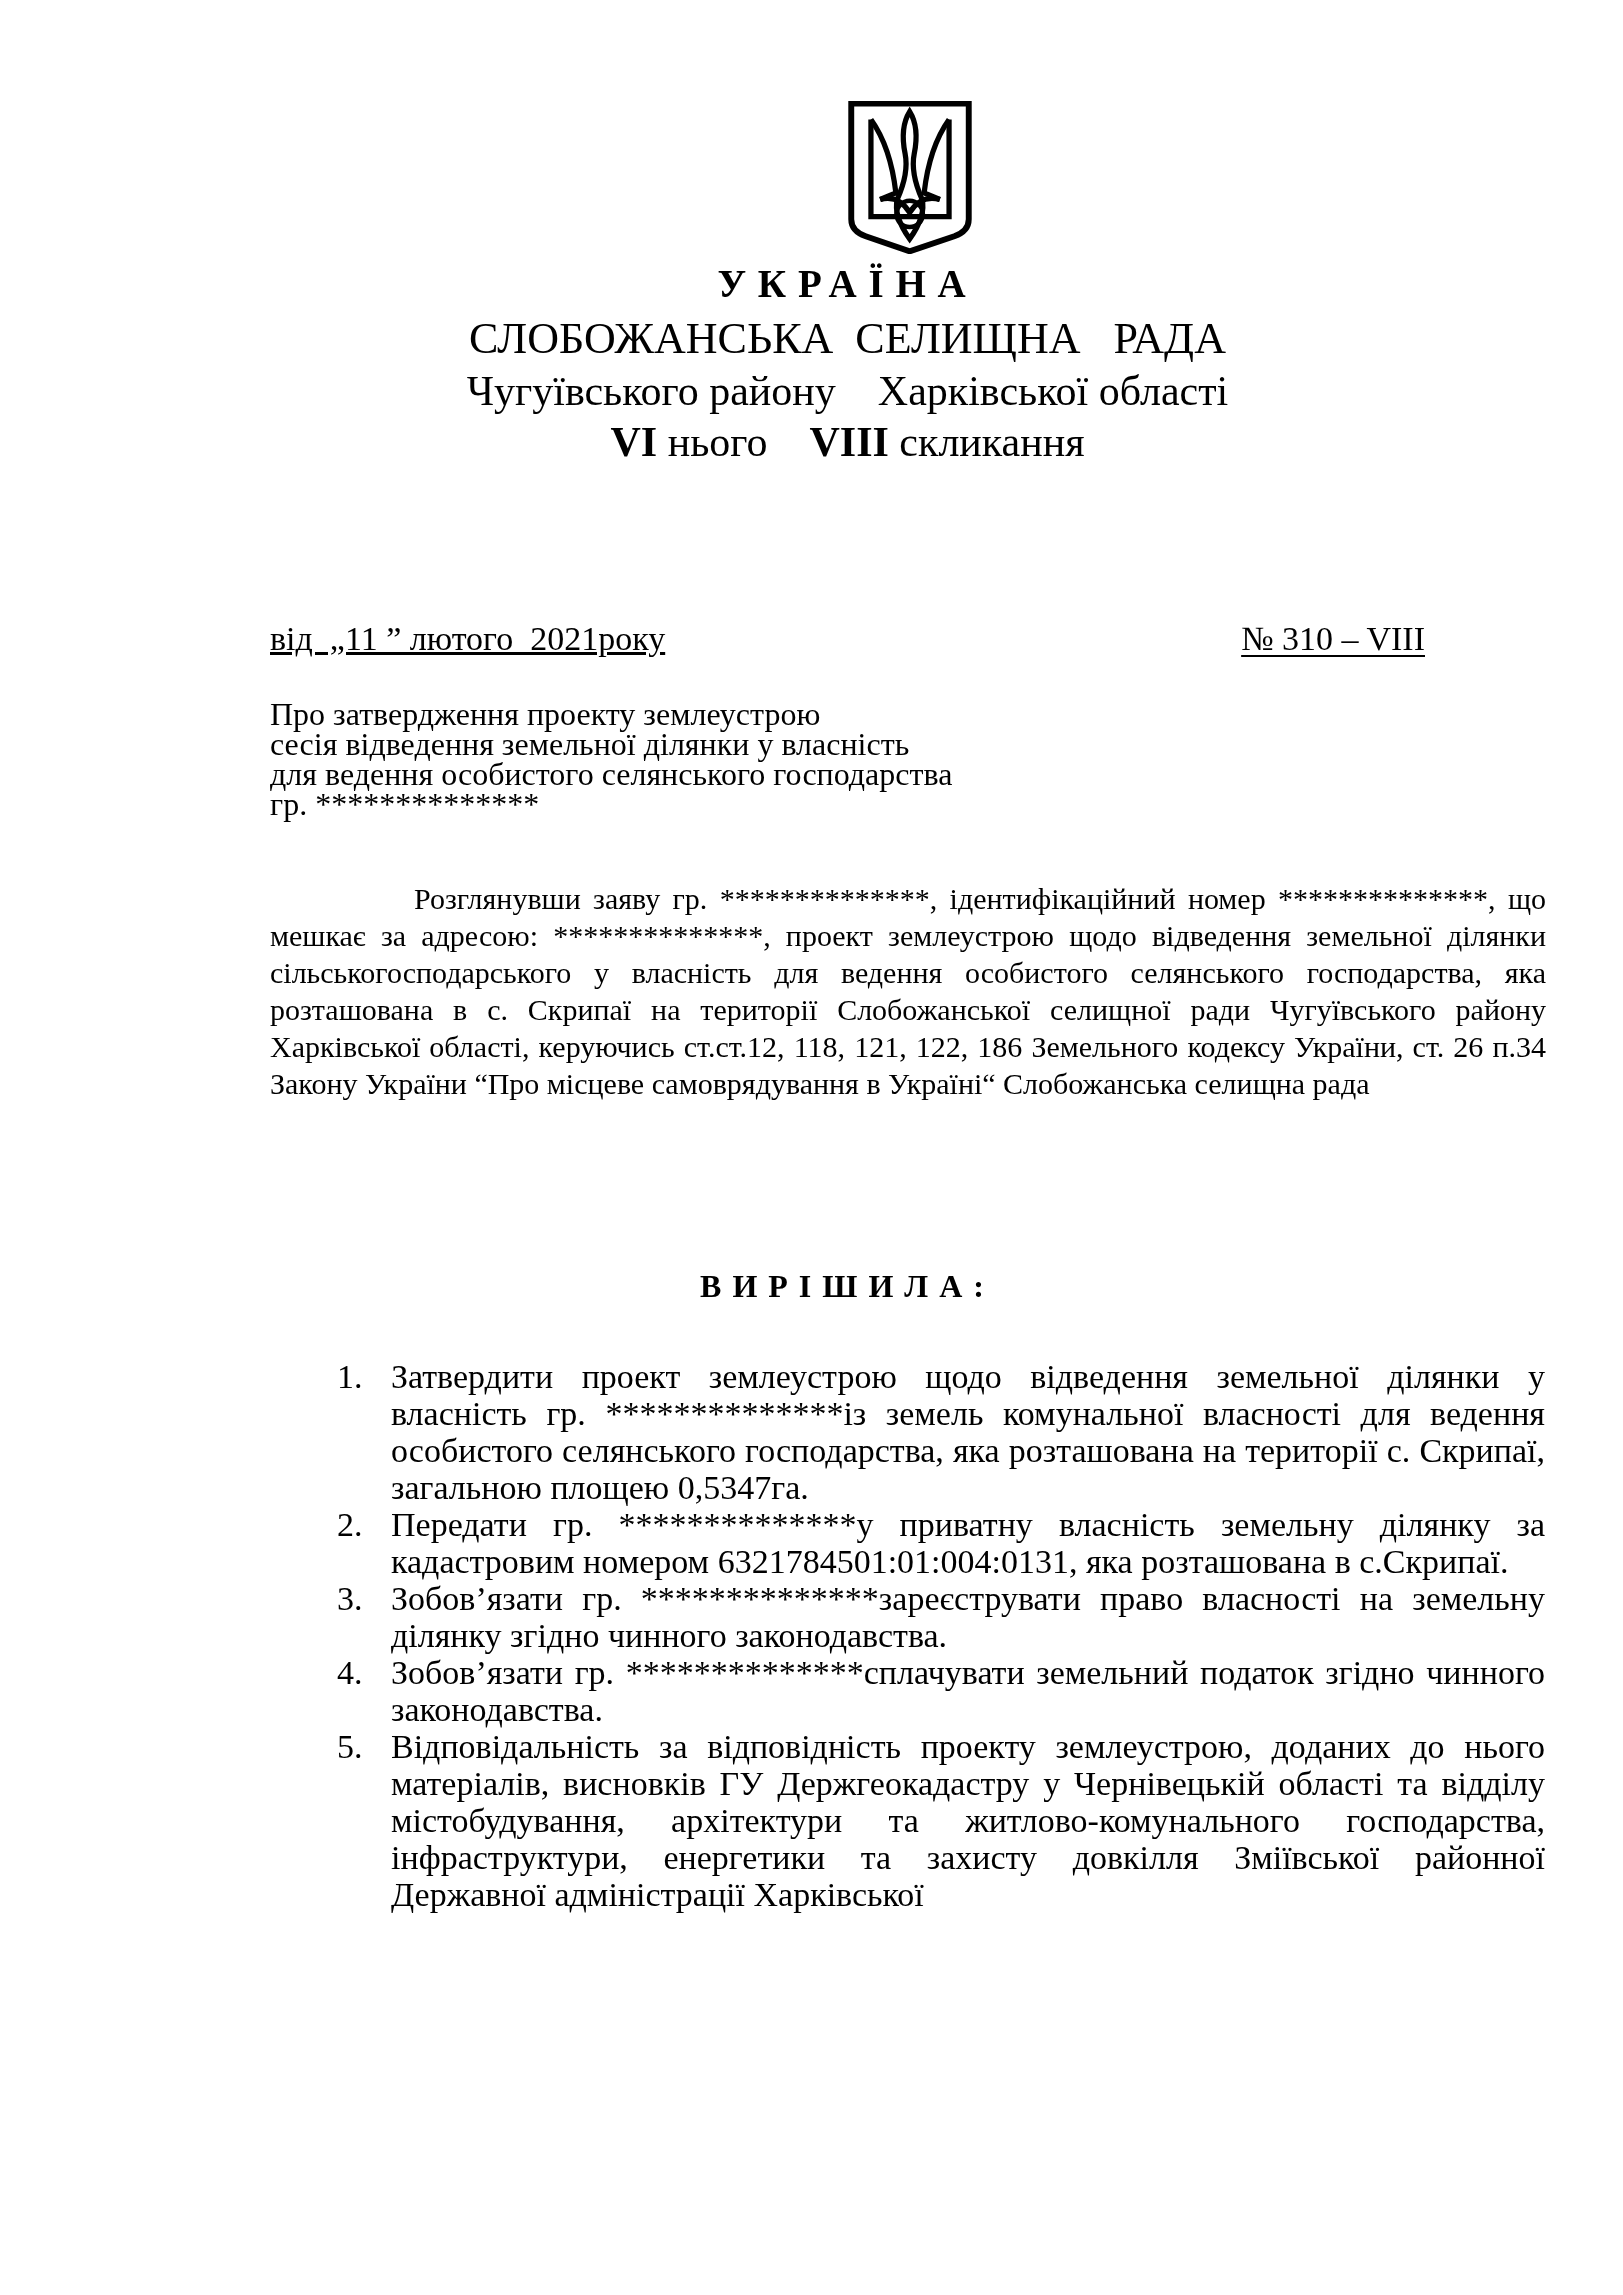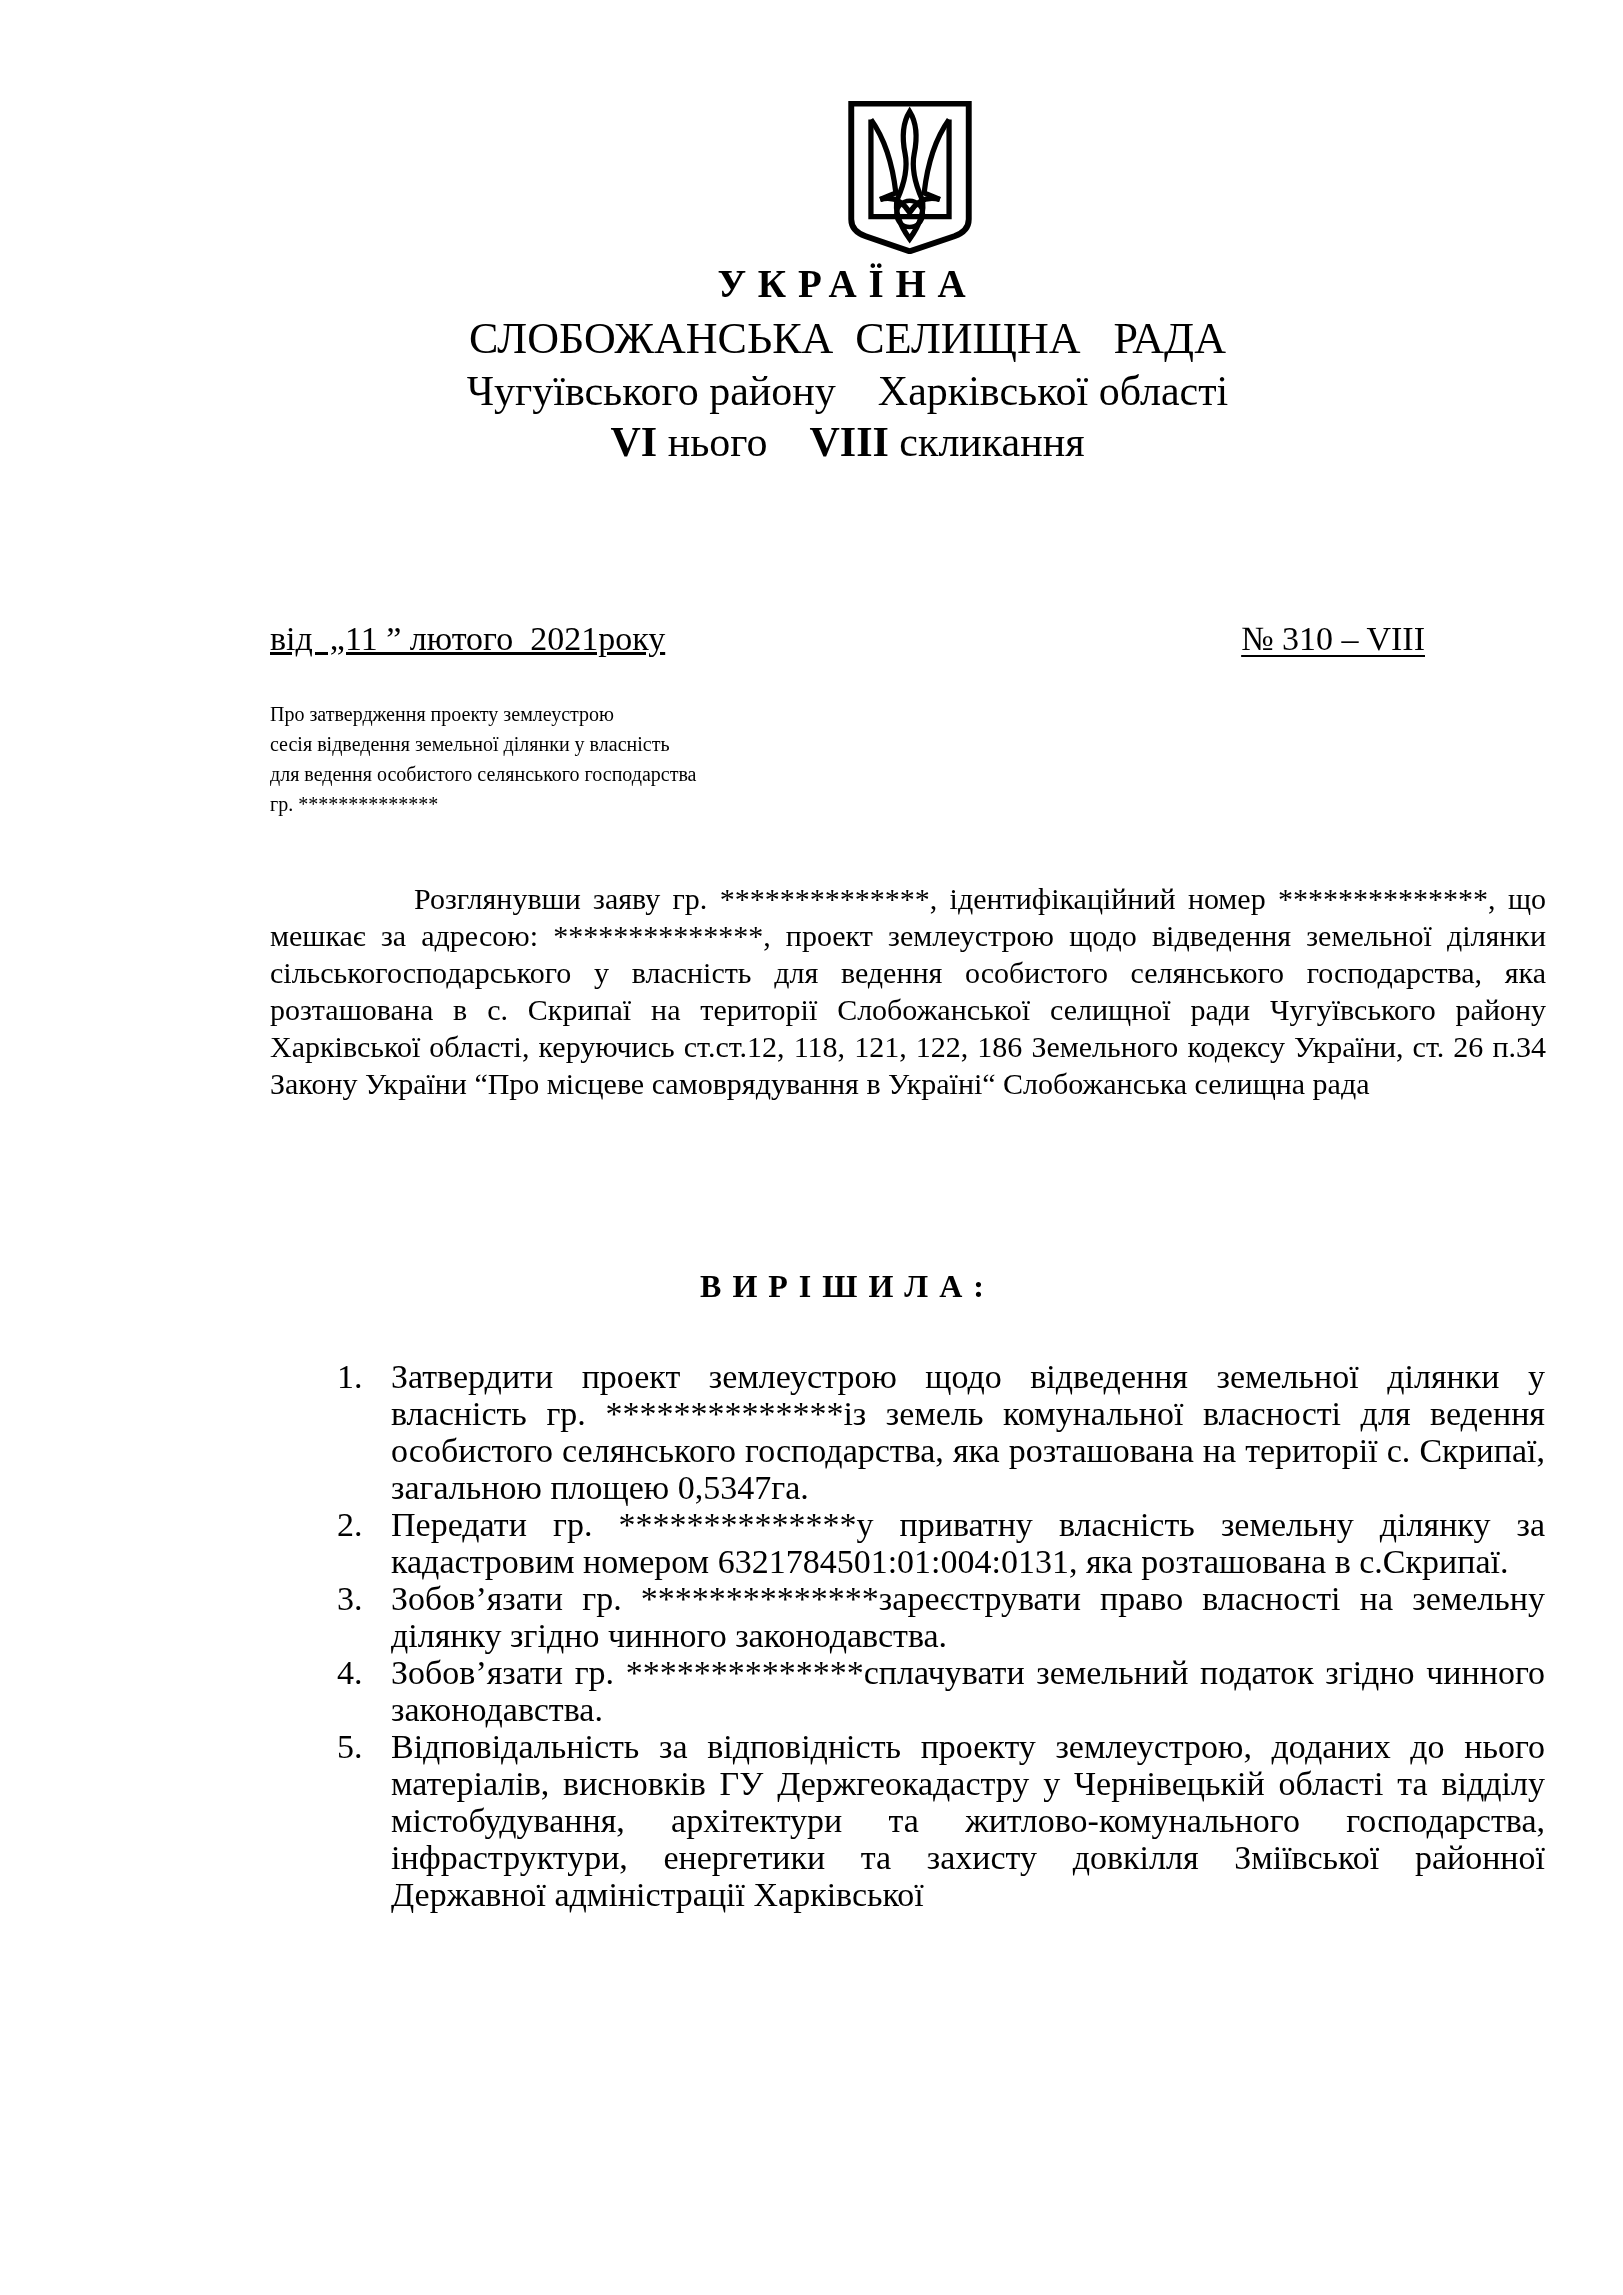--- a/index.html
+++ b/index.html
@@ -15,21 +15,21 @@
   .country { top: 261px; font-size: 39px; font-weight: bold; letter-spacing: 11.8px; line-height: 46px; }
   .council { top: 313px; font-size: 44px; line-height: 52px; }
   .district { top: 365px; font-size: 42px; line-height: 52px; }
   .session { top: 416px; font-size: 42px; line-height: 52px; }
   .session b { font-weight: bold; }
   .doctype { top: 494px; font-size: 41px; font-weight: bold; line-height: 52px; letter-spacing: 1.3px; }
 
   .dateline { position: absolute; top: 619px; left: 234px; font-size: 34px; line-height: 39px; white-space: pre; text-decoration: underline; }
   .docnum { position: absolute; top: 619px; right: 234px; font-size: 34px; line-height: 39px; text-decoration: underline; text-decoration-thickness: 2px; text-underline-offset: 5.2px; white-space: pre; }
 
-  .subject { position: absolute; top: 699px; left: 234px; font-size: 20px; line-height: 30px; }
+  .subject { position: absolute; top: 699px; left: 234px; font-size: 32px; line-height: 30px; }
   .subject div { white-space: pre; }
 
   .body-text { position: absolute; top: 880px; left: 234px; width: 1276px; font-size: 30px; line-height: 37px; text-align: justify; text-indent: 144px; }
 
   .decided { position: absolute; top: 1267px; left: 0; width: 1623px; text-align: center; font-size: 32px; font-weight: bold; letter-spacing: 11px; line-height: 39px; }
 
   .decisions { position: absolute; top: 1358px; left: 301px; width: 1208px; margin: 0; padding: 0; list-style: none; }
   .decisions li { position: relative; padding-left: 54px; font-size: 34px; line-height: 37px; text-align: justify; margin-bottom: 0; }
   .decisions .num { position: absolute; left: 0; top: 0; }
 </style>

